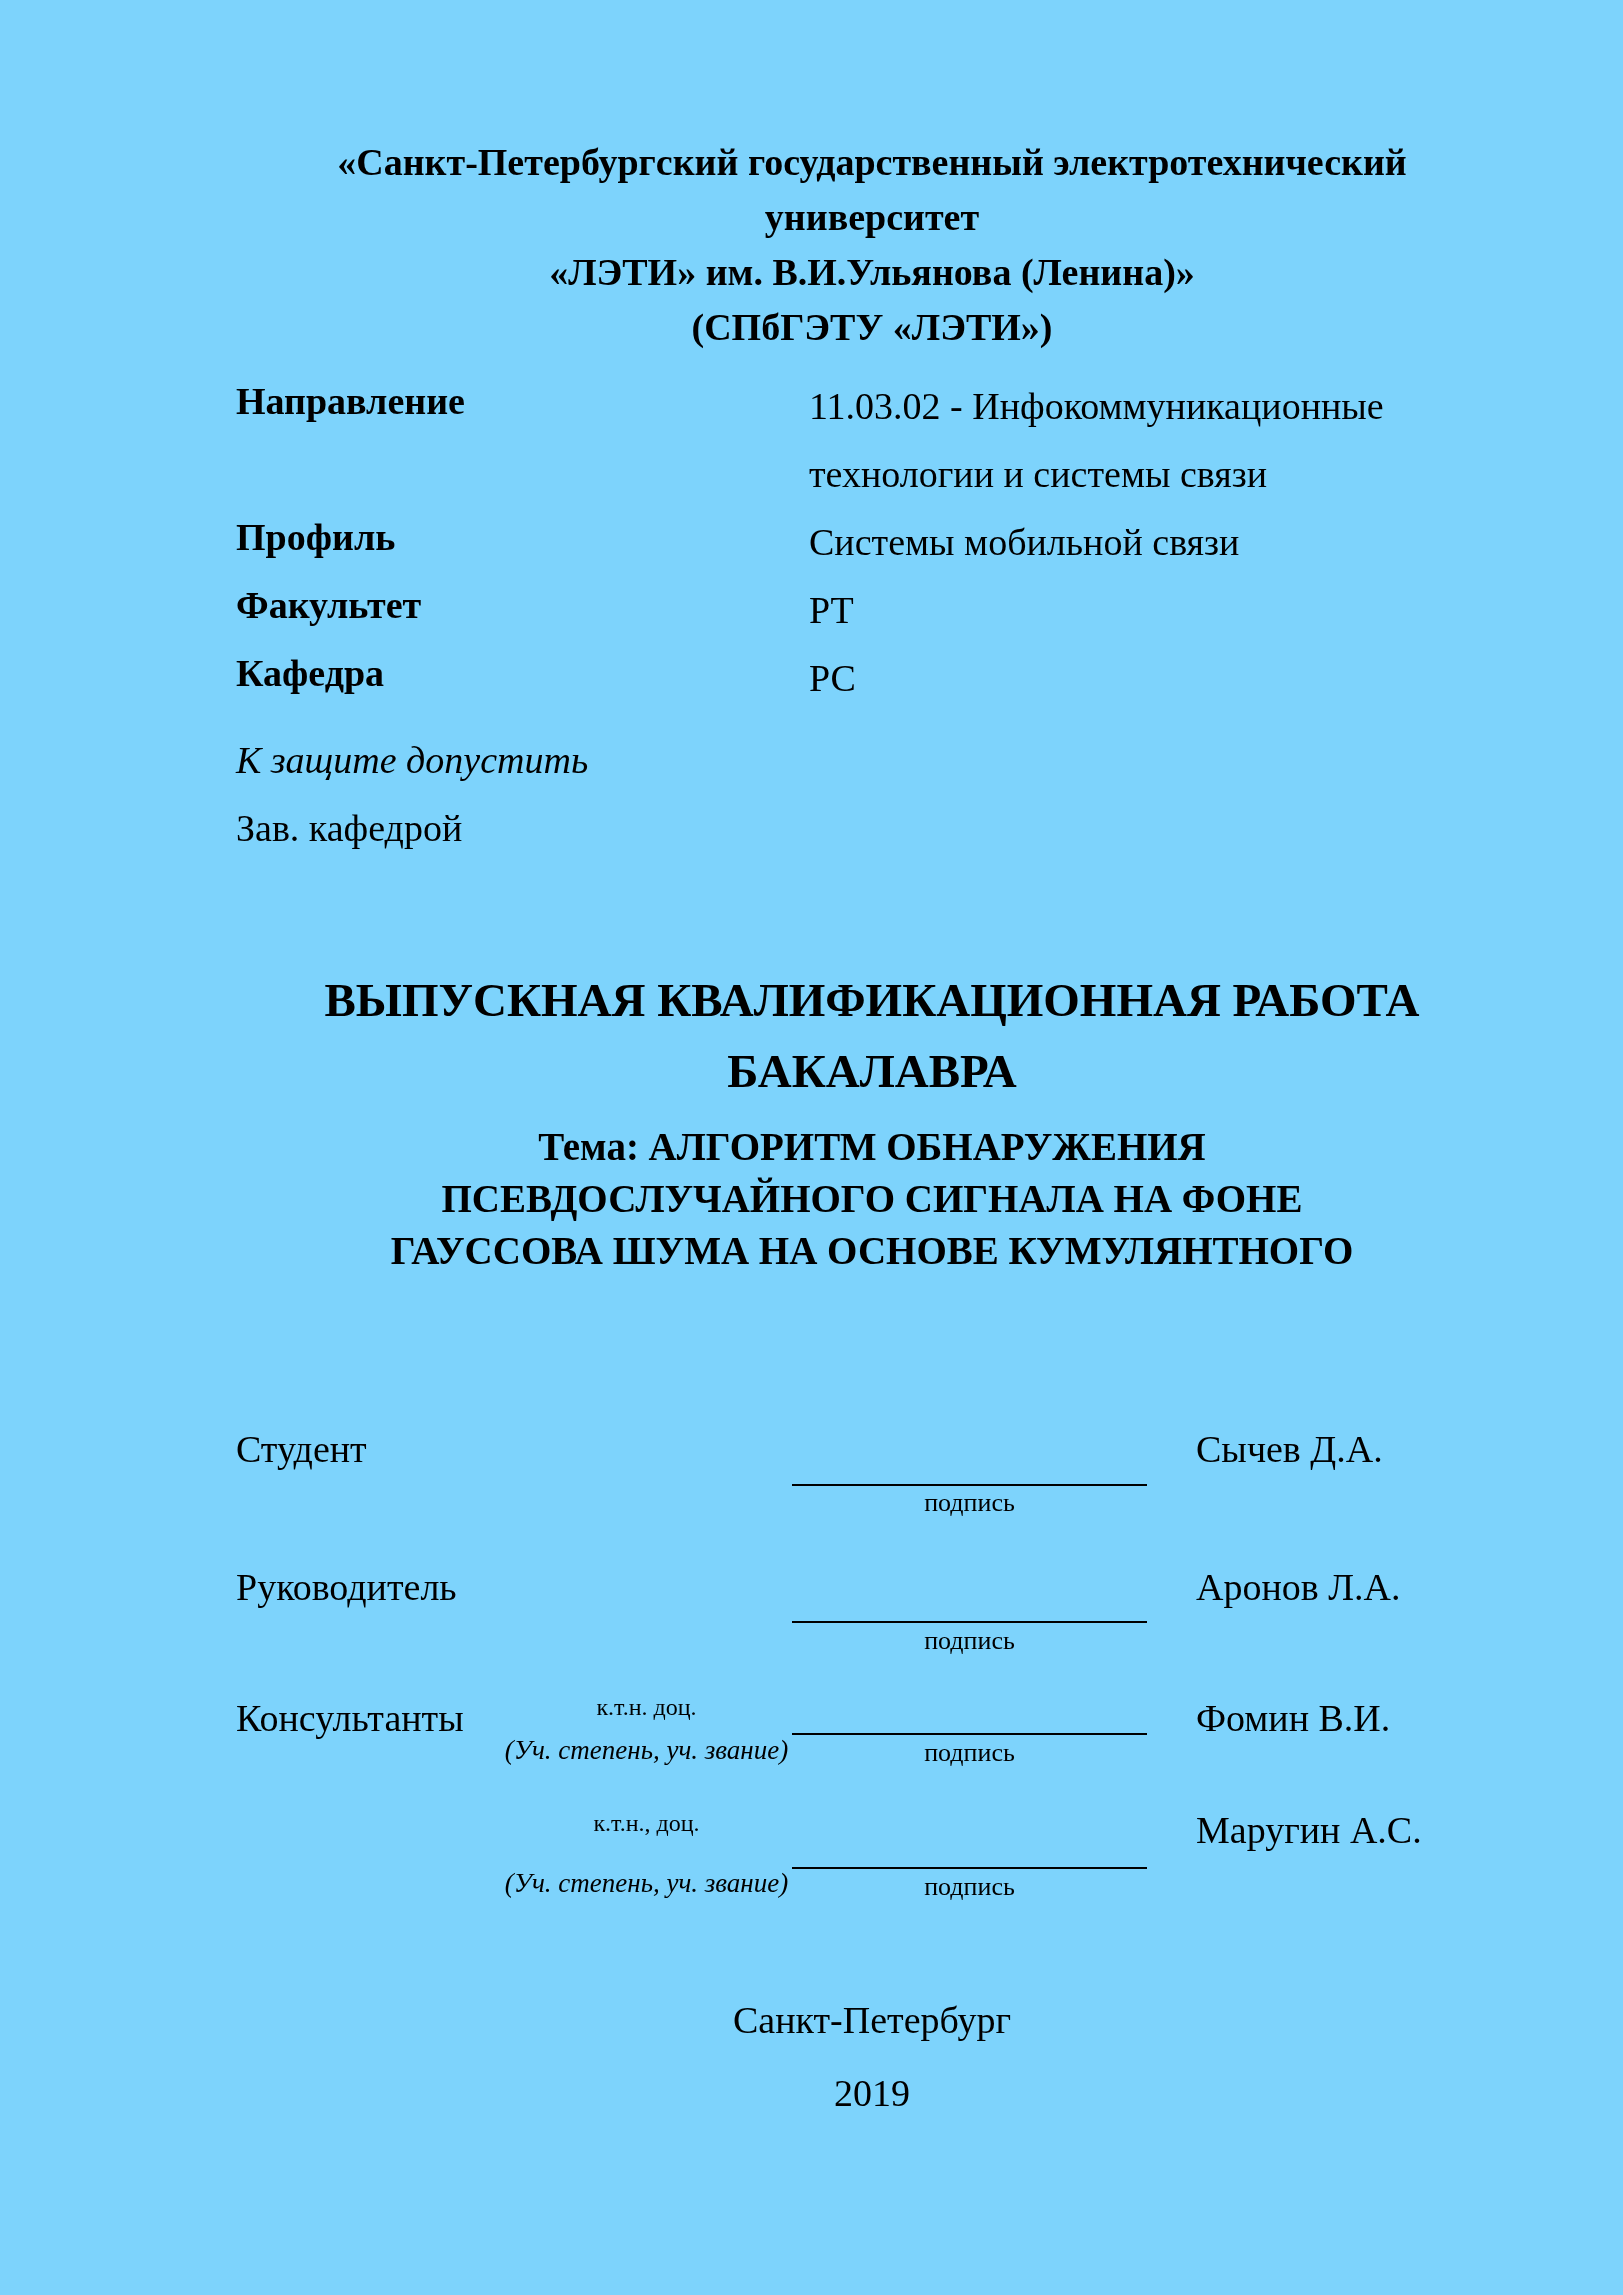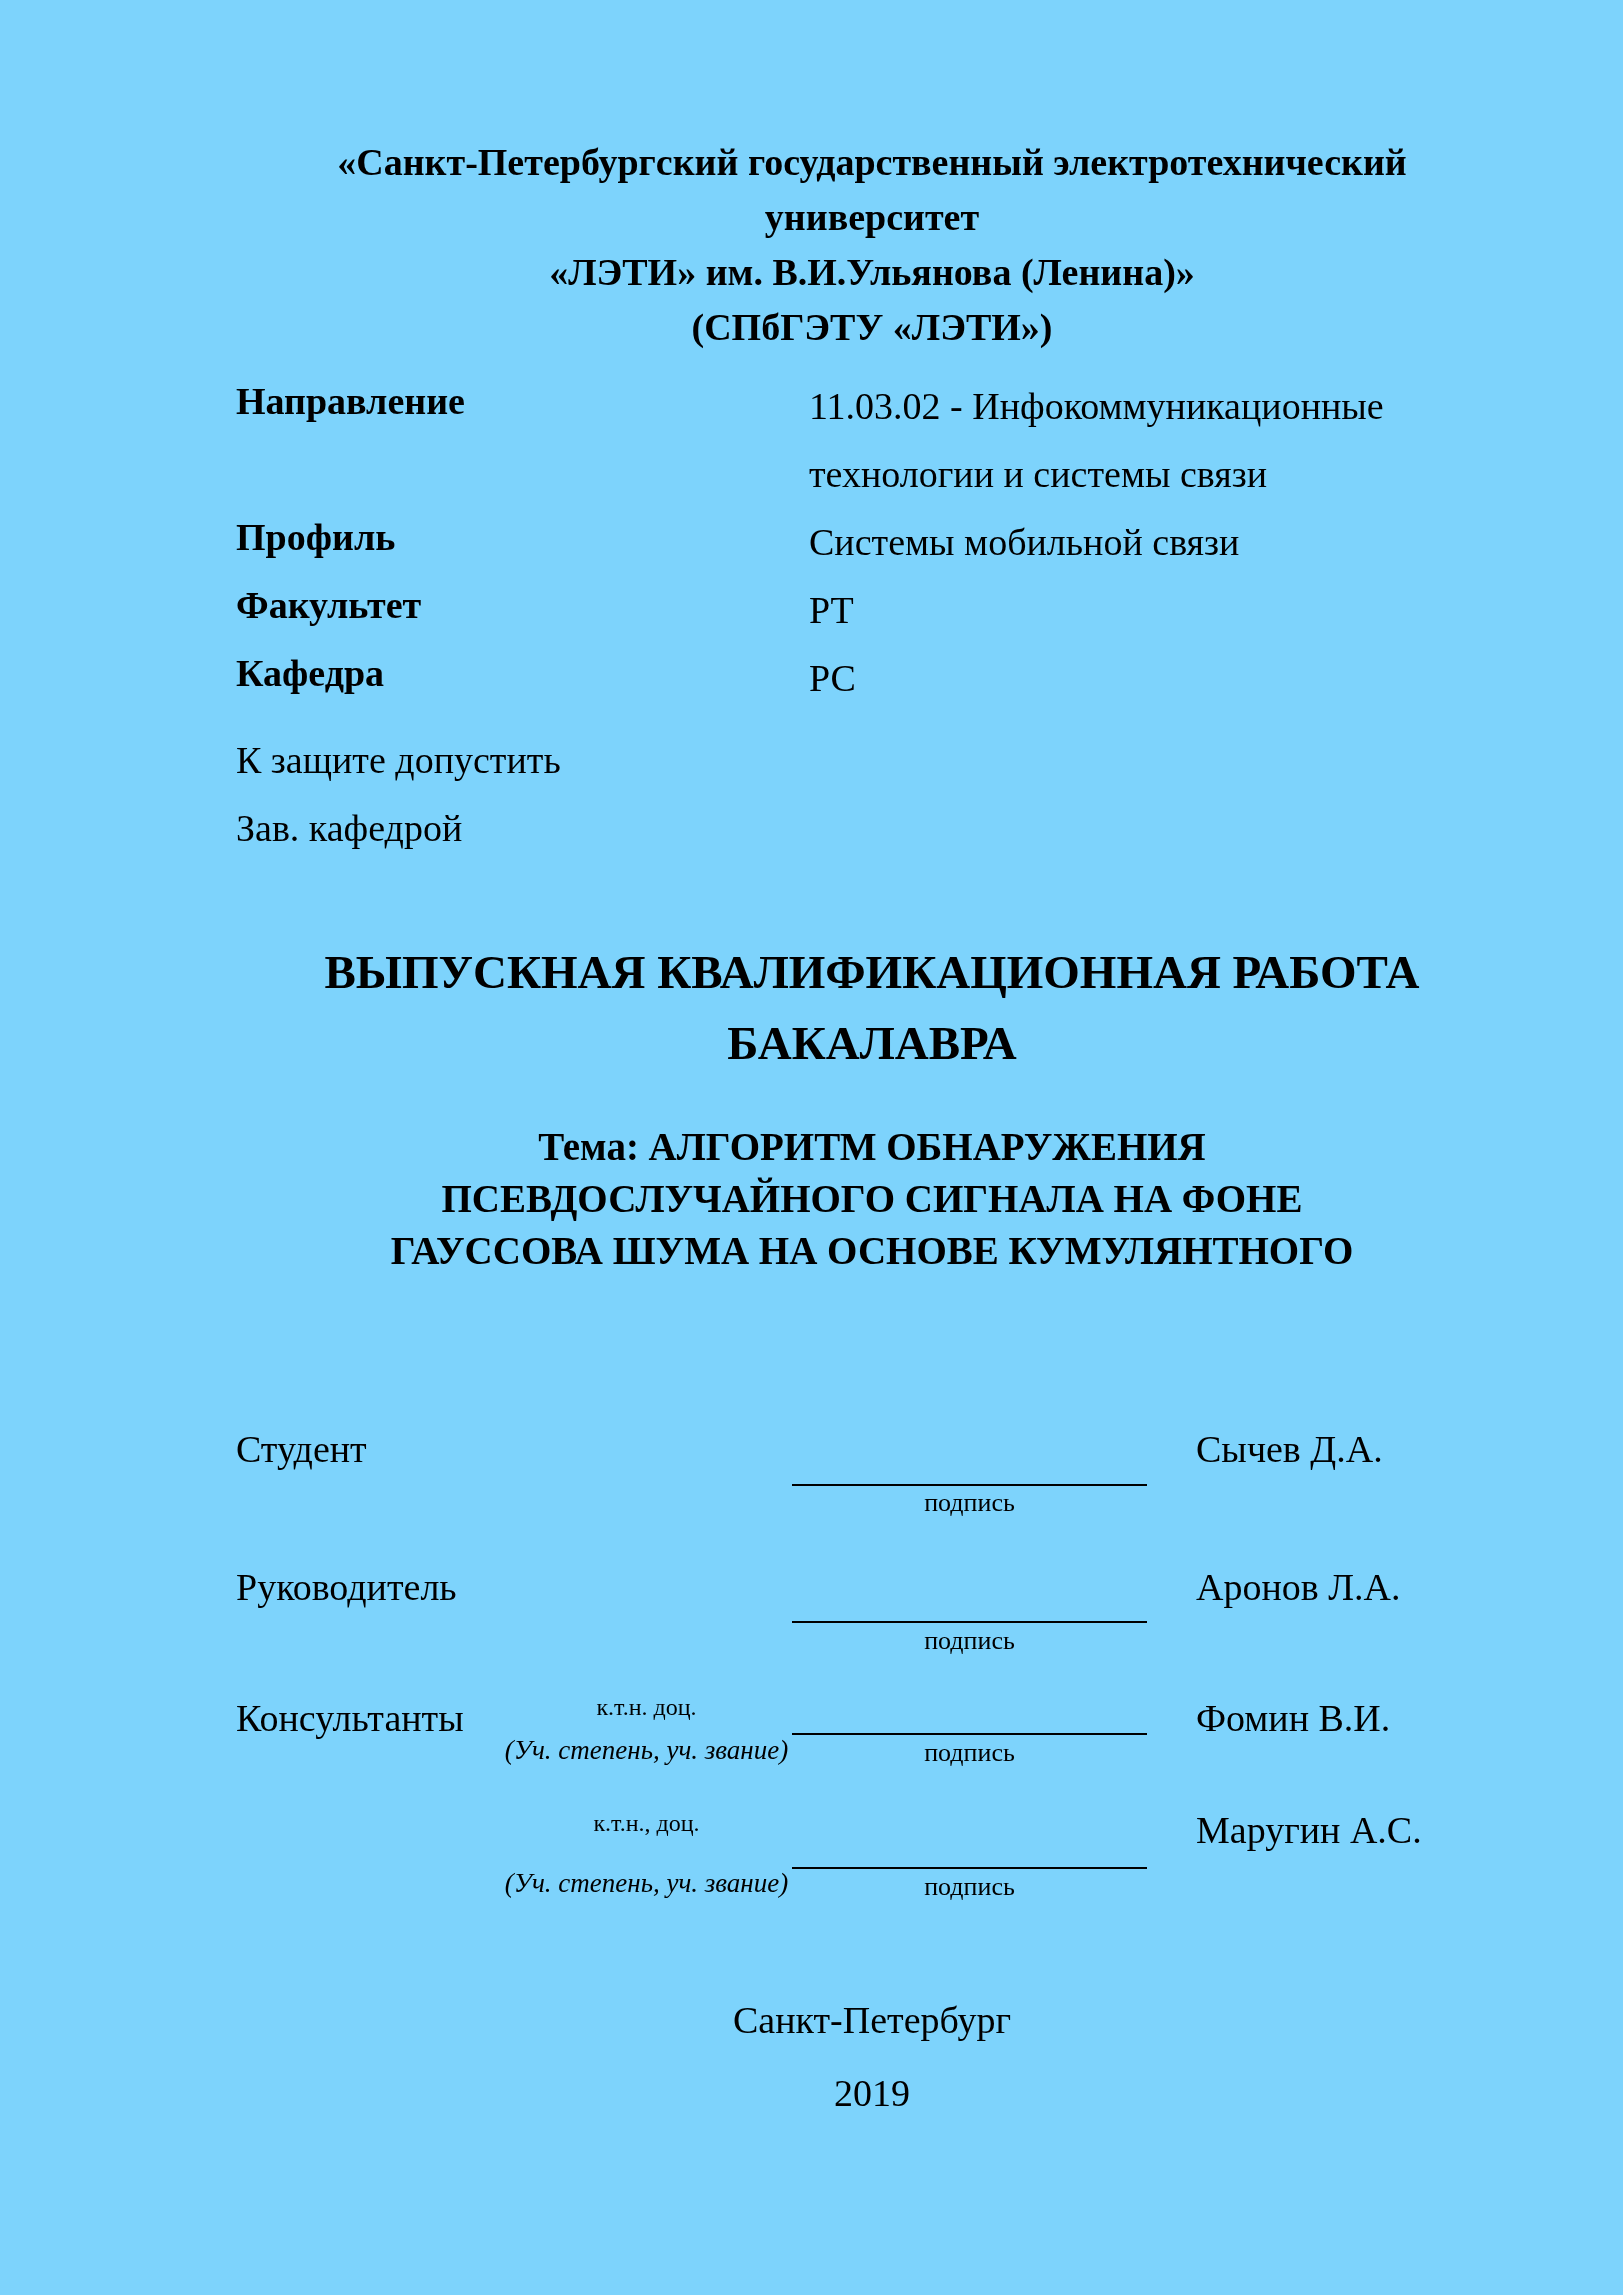--- a/index.html
+++ b/index.html
@@ -15,24 +15,24 @@
     position:absolute;top:135px;left:236px;width:1272px;
     text-align:center;font-weight:bold;font-size:38px;line-height:55px;
   }
   
   .fields{position:absolute;top:367px;left:236px;width:1287px;font-size:38px;}
   .frow{display:flex;height:68px;align-items:center;}
   .flabel{width:573px;flex:none;font-weight:bold;}
   .fvalue{flex:1;margin-top:9px;}
   
   .admission{position:absolute;top:726px;left:236px;font-size:38px;line-height:68px;}
-  .it{}
+  .it{font-style:italic;}
   
   .main-title{
-    position:absolute;top:937px;left:236px;width:1272px;
+    position:absolute;top:965px;left:236px;width:1272px;
     text-align:center;font-weight:bold;font-size:47px;line-height:71px;
   }
   
   .theme{
     position:absolute;top:1121px;left:236px;width:1272px;
     text-align:center;font-weight:bold;font-size:39px;line-height:52px;
   }
   
   .t{position:absolute;white-space:nowrap;}
   .role{left:236px;font-size:38px;}

